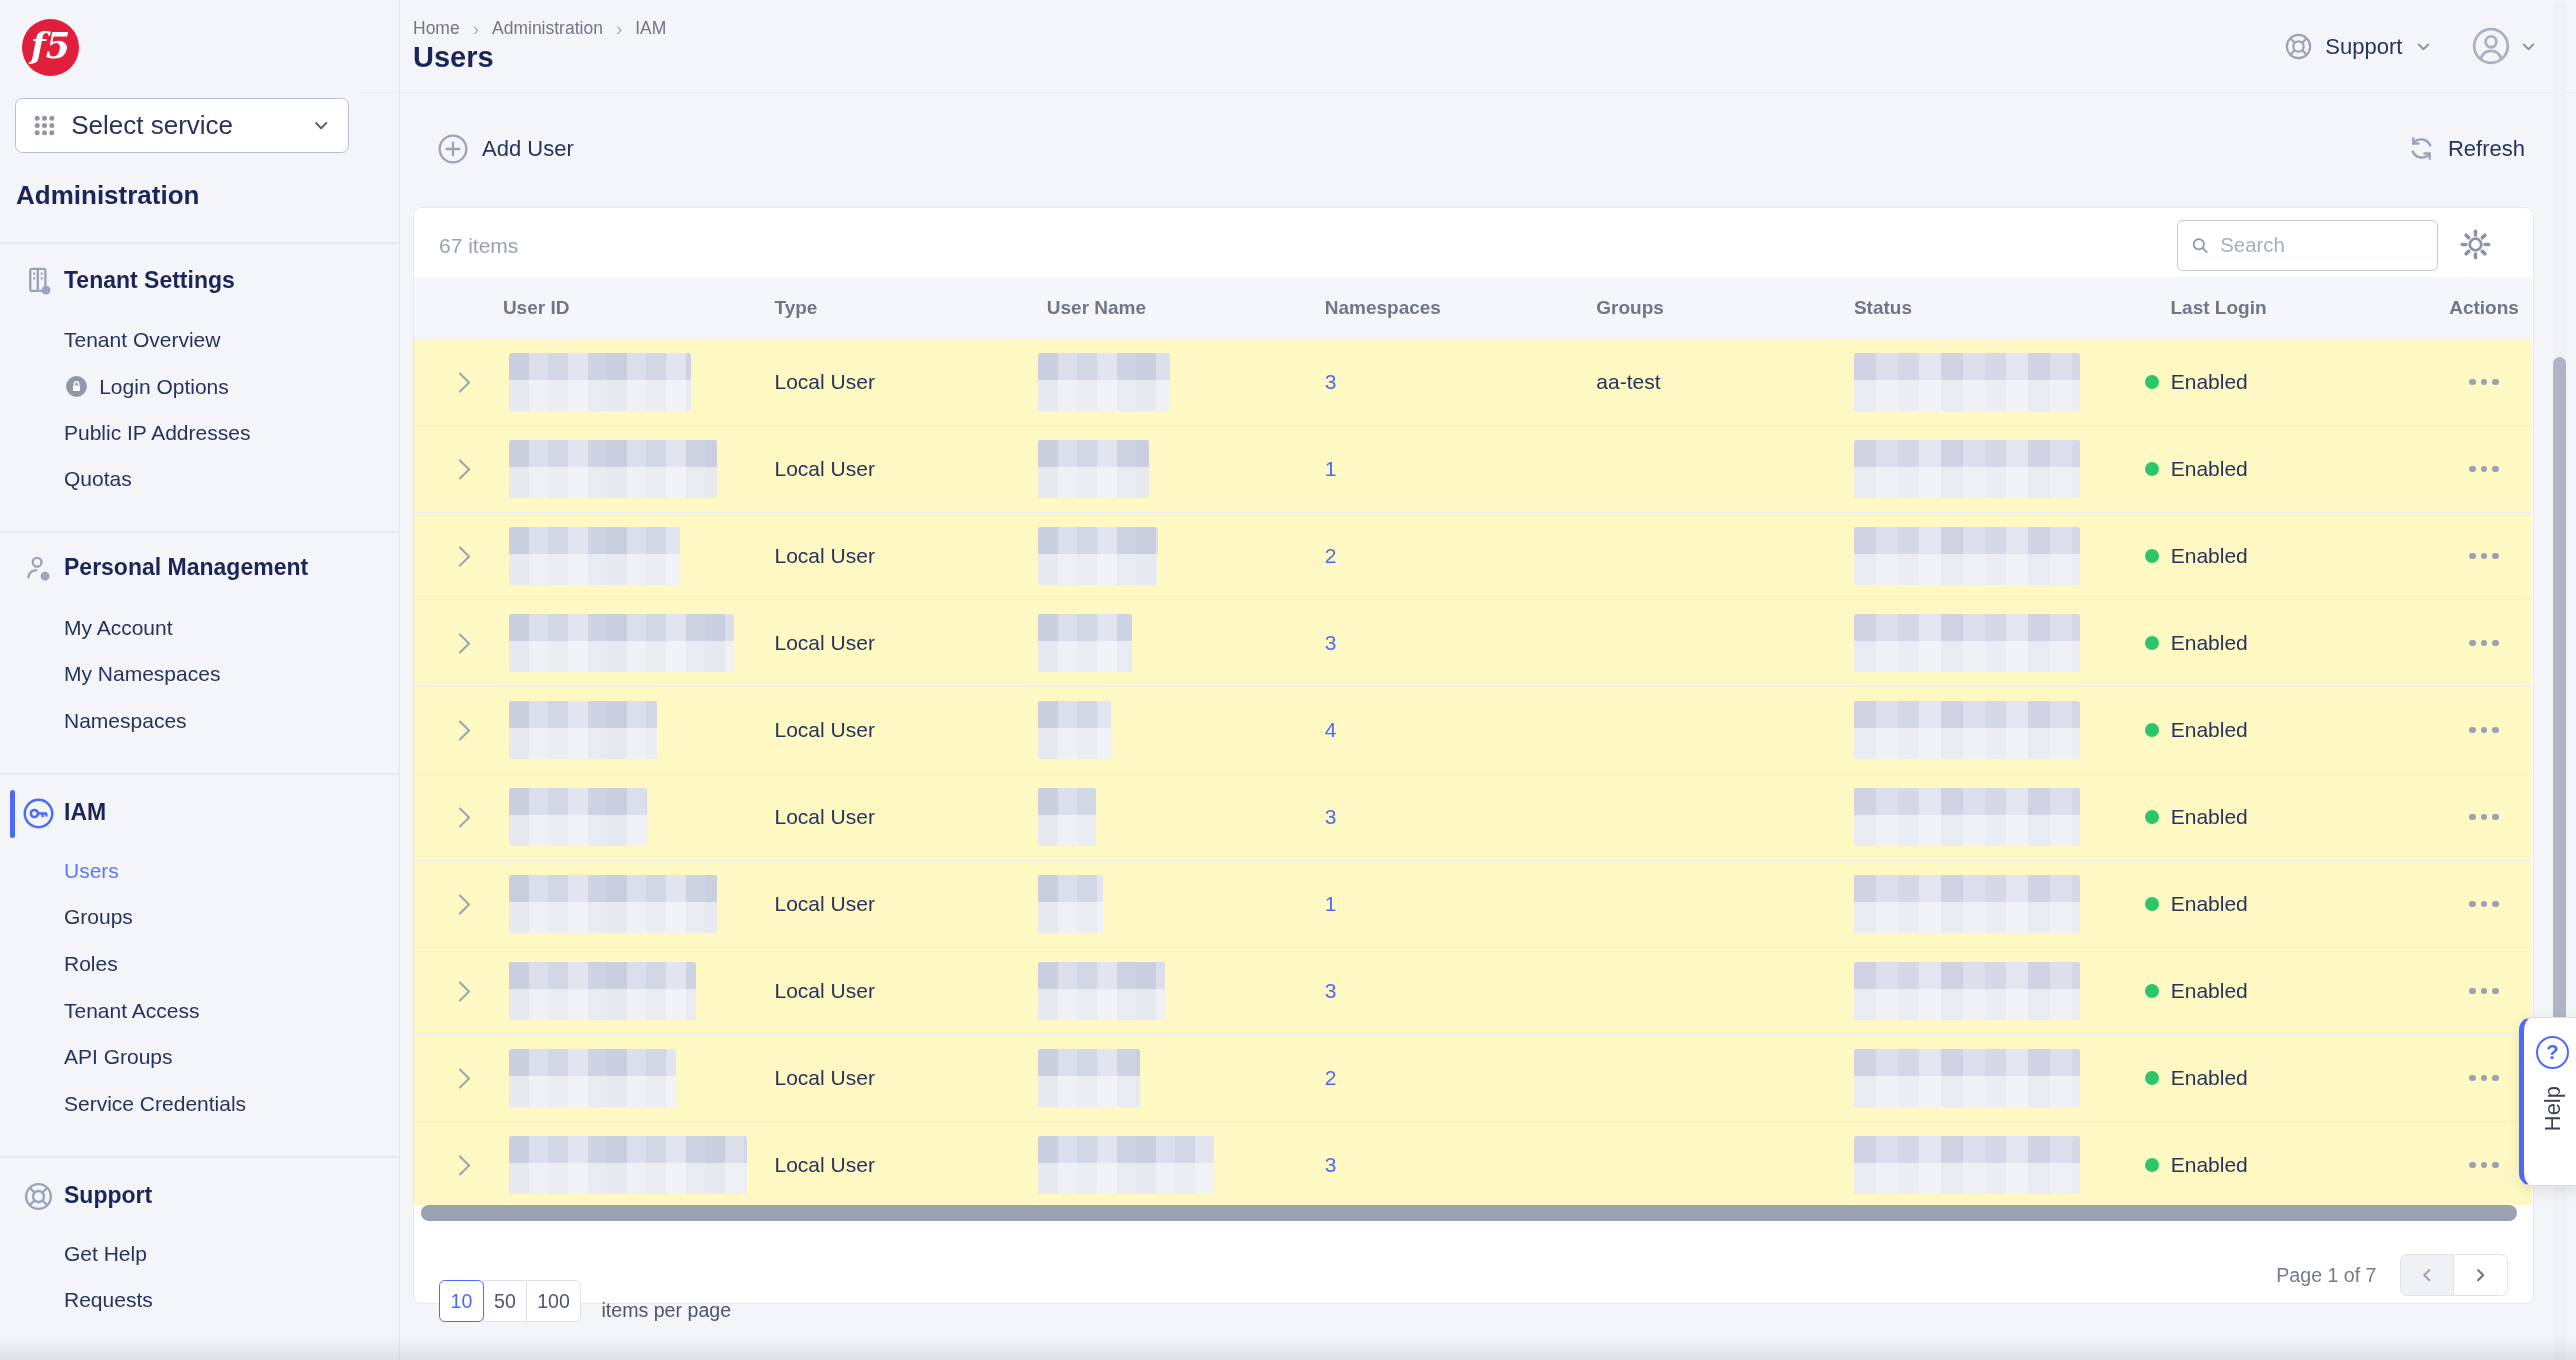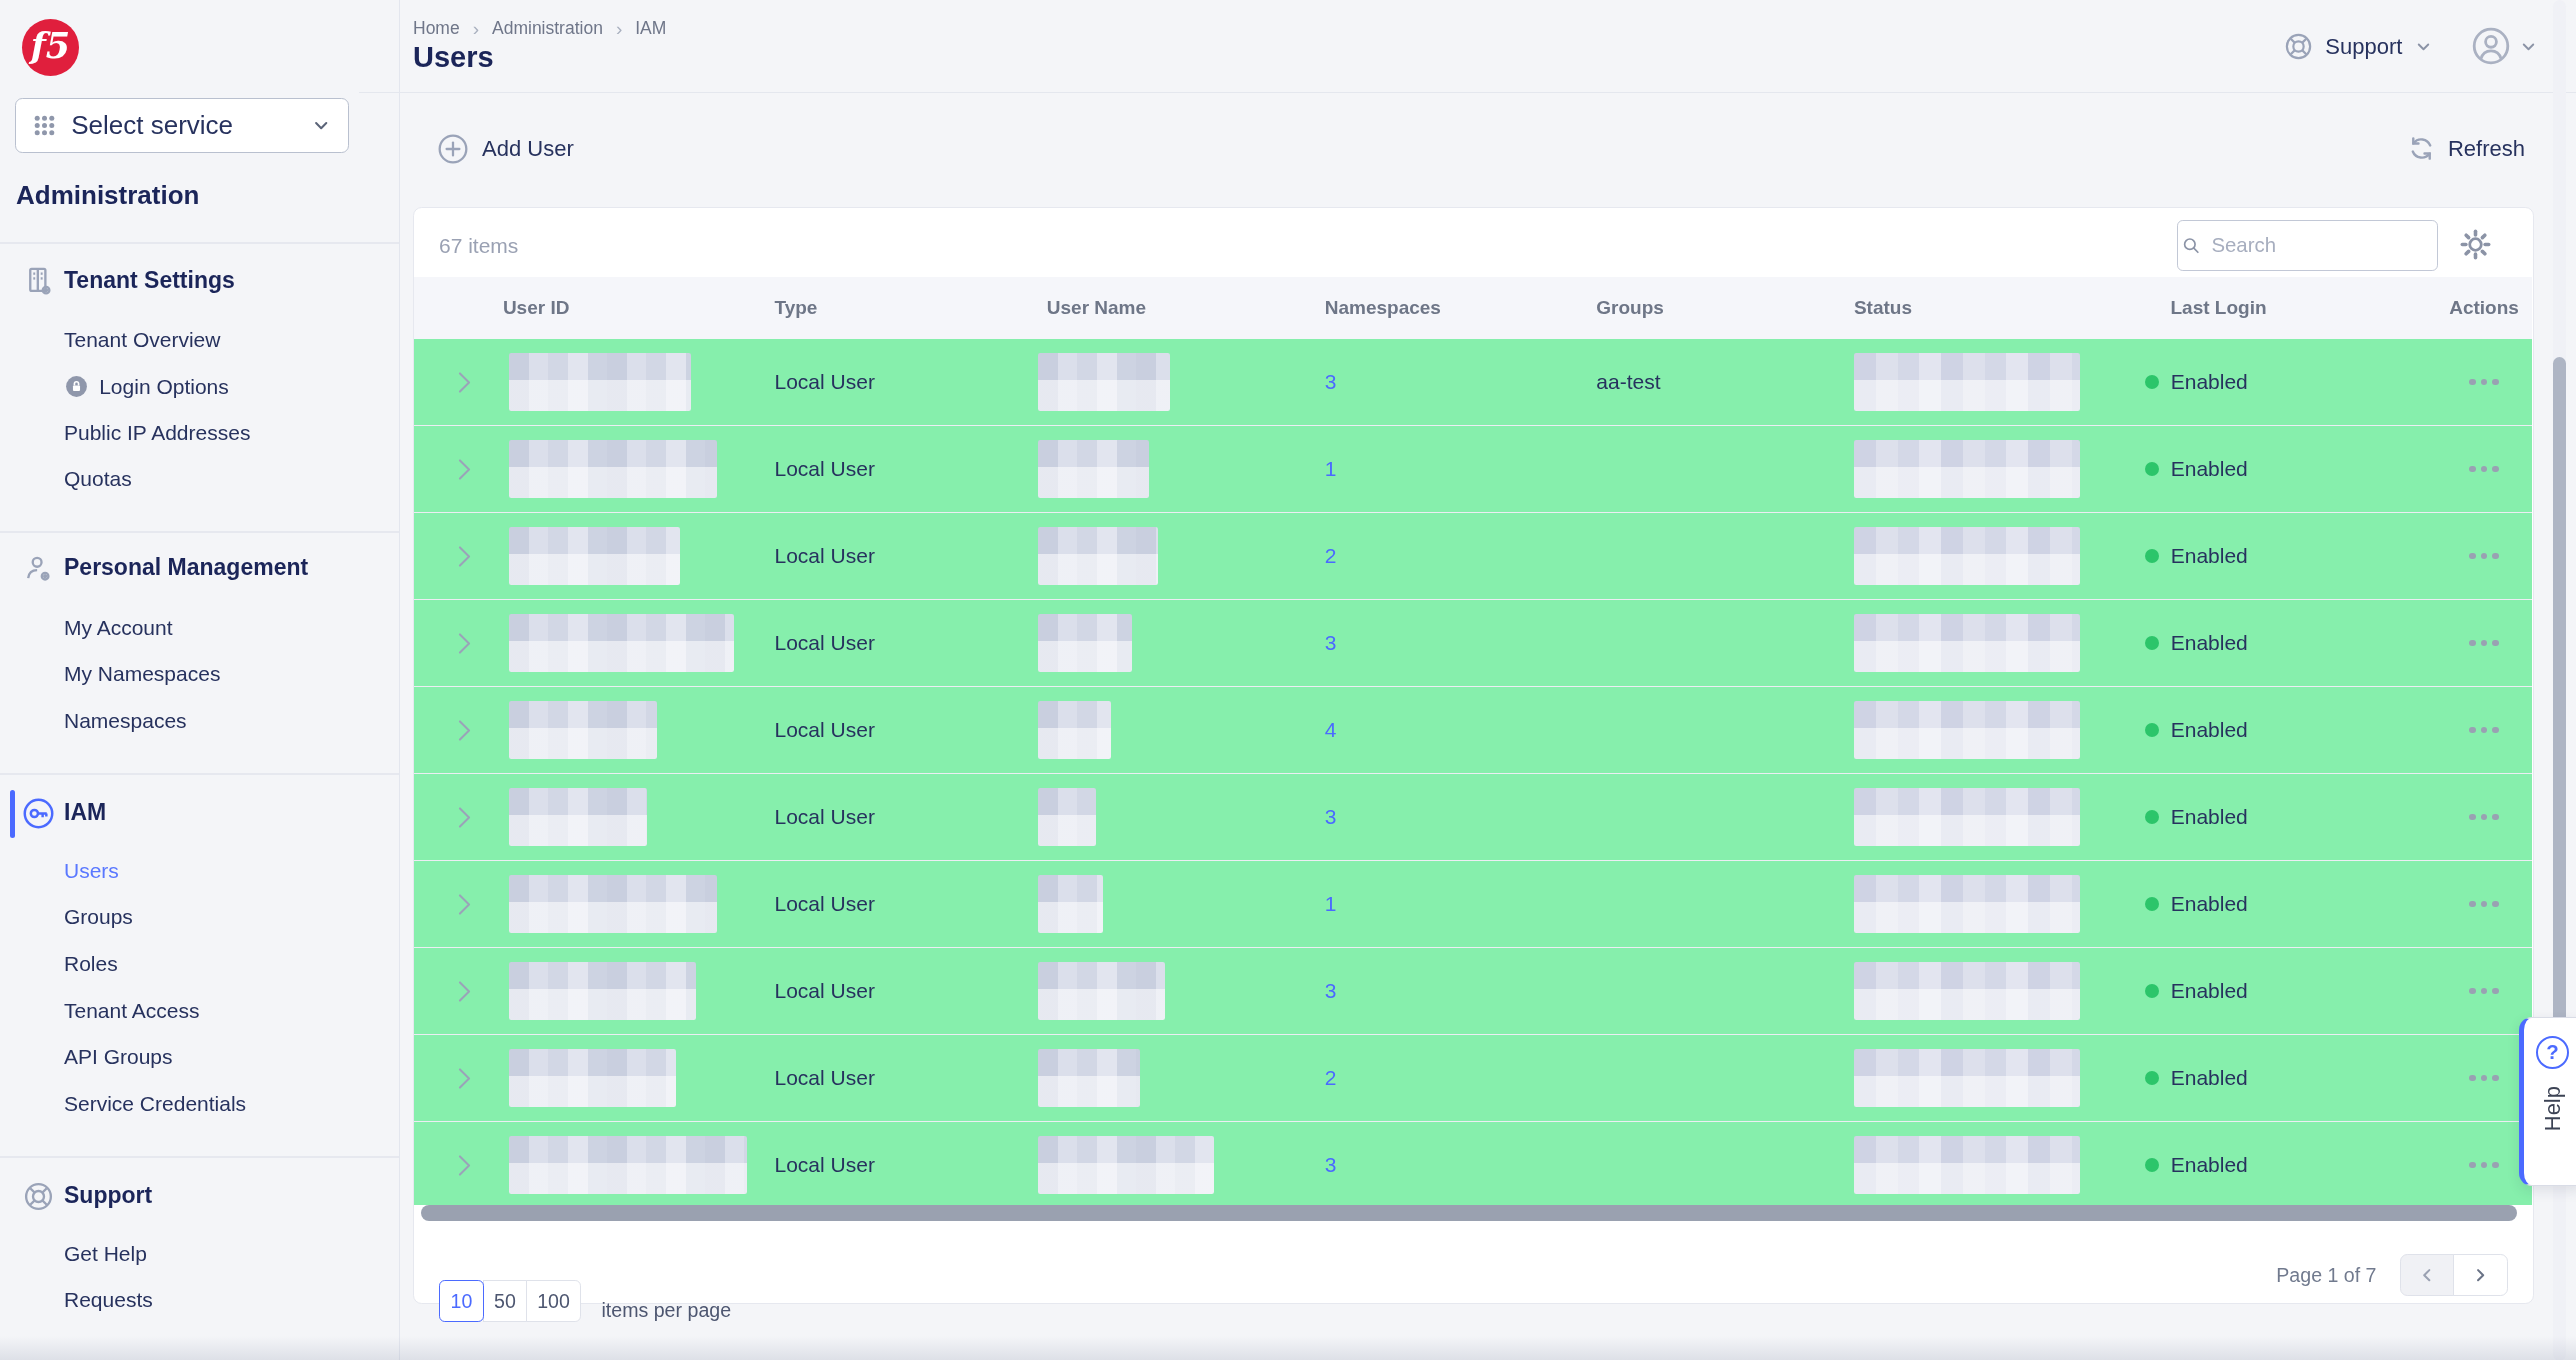--- a/index.html
+++ b/index.html
@@ -47,29 +47,29 @@
   .add-user{position:absolute;left:437px;top:125px;height:47px;display:flex;align-items:center;gap:13px;
         font-size:22px;color:var(--navy);cursor:pointer}
   .refresh{position:absolute;right:51px;top:125px;height:47px;display:flex;align-items:center;gap:11.6px;
         font-size:22px;color:var(--navy);cursor:pointer}
 
   
   .card{position:absolute;left:413px;top:207px;width:2121px;height:1097px;background:#fff;
         border:1.5px solid #e6e8ef;border-radius:8.7px}
   .items-count{position:absolute;left:25px;top:26px;font-size:21px;color:#9aa1b3}
   .search-box{position:absolute;right:95px;top:11.6px;width:261px;height:51px;border:1.5px solid #c2c8d6;border-radius:5.8px;
-        display:flex;align-items:center;padding:0 3px;gap:10.2px;background:#fff}
+        display:flex;align-items:center;padding:0 12px;gap:10.2px;background:#fff}
   .search-box input{border:none;outline:none;font-size:20.4px;color:#3a4254;width:100%;background:transparent;font-family:inherit}
   .search-box input::placeholder{color:#a7aebf}
   .gear-btn{position:absolute;right:41px;top:20.4px;width:33px;height:33px;cursor:pointer}
 
   .thead{position:absolute;left:0;top:69px;width:2118px;height:62px;background:#f5f6fa;display:flex;align-items:center;
         font-size:19px;font-weight:700;color:#6e7687}
   .tbody{position:absolute;left:0;top:131px;width:2118px;height:866px;overflow:hidden}
-  .tr{display:flex;height:87px;border-bottom:1.5px solid #eceef3;background:#86efac}
+  .tr{display:flex;height:87px;border-bottom:1.5px solid #eceef3;background:#fef9c3}
   .th,.td{display:flex;align-items:center;height:100%}
   .c-exp{width:89px;justify-content:center}
   .td.c-exp{padding-left:13px;cursor:pointer}
   .c-id{width:272px}
   .c-type{width:264px}
   .c-name{width:287px}
   .c-ns{width:272px}
   .c-groups{width:258px}
   .c-login{width:291px}
   .c-status{width:292px}

